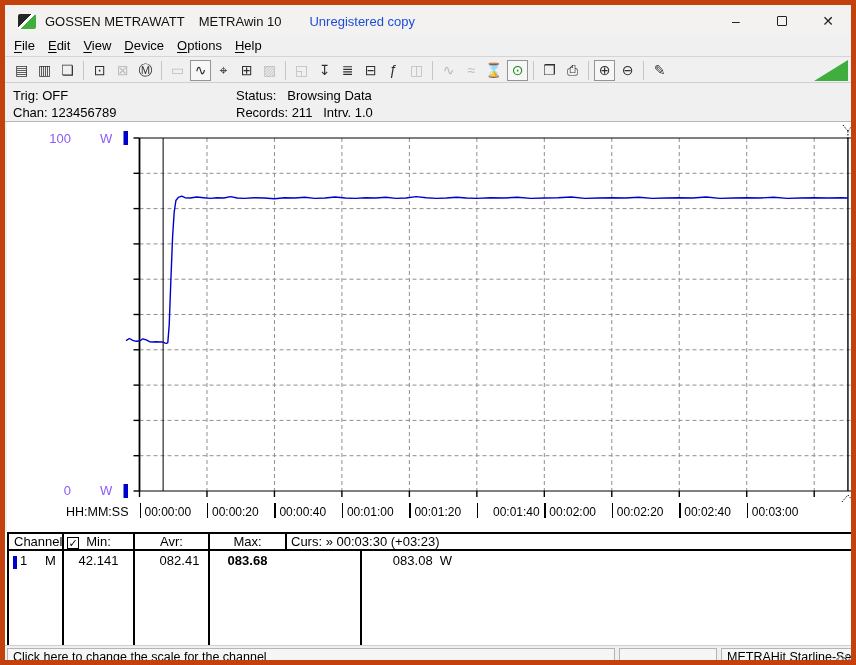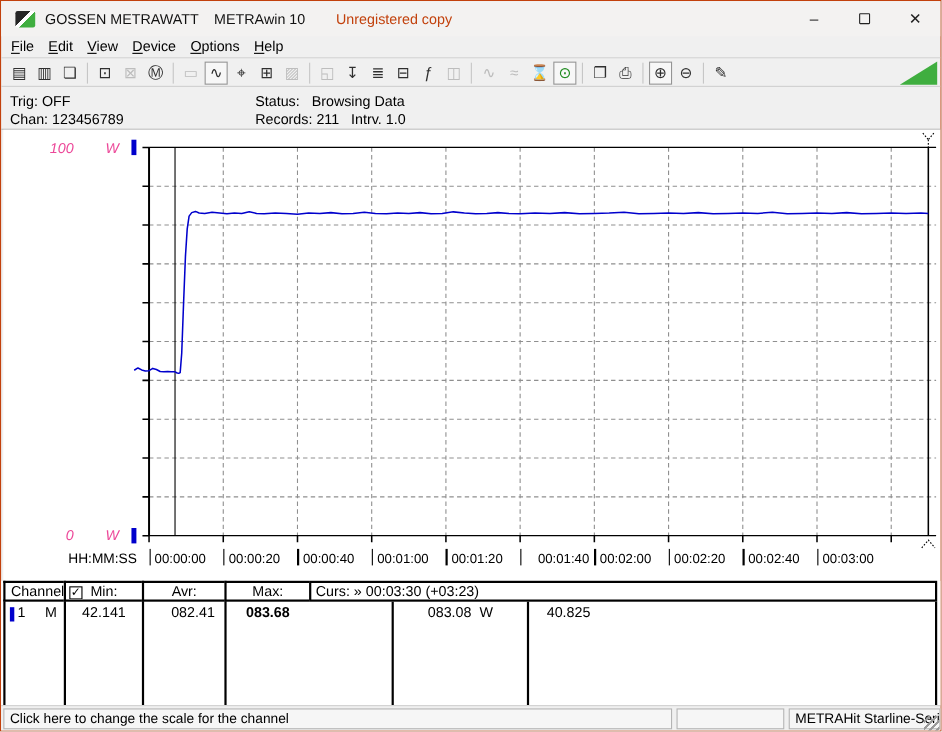--- a/index.html
+++ b/index.html
@@ -1,30 +1,30 @@
 <!DOCTYPE html>
 <html><head>
 <meta charset="utf-8">
 <style>
   * { margin:0; padding:0; box-sizing:border-box; }
   html,body { background:#d9d9d9; }
   body { font-family:"Liberation Sans", sans-serif; }
   #window{
     position:relative; width:856px; height:665px;
-    background:#f0f0f0; border:1px solid #c2410c; overflow:hidden;
+    background:#f0f0f0; border:5px solid #c2410c; overflow:hidden;
   }
   
   .titlebar{ position:absolute; left:0; top:0; width:100%; height:32px;
     background:#f3f2f1; display:flex; align-items:center; }
   .applogo{ width:18px; height:15px; margin-left:13px;
     background:linear-gradient(135deg,#262626 42%,#ffffff 42% 54%,#3fae3f 54%);
     border-radius:2px; }
   .t-brand{ margin-left:9px; font-size:13px; color:#111; }
   .t-app{ margin-left:14px; font-size:13px; color:#111; }
-  .t-note{ margin-left:28px; font-size:13px; color:#c2410c; }
+  .t-note{ margin-left:28px; font-size:13px; color:#1d4ed8; }
   .wcontrols{ margin-left:auto; display:flex; height:100%; }
   .wbtn{ width:46px; height:100%; display:flex; align-items:center; justify-content:center;
     font-size:14px; color:#222; }
   .maxbox{ width:10px; height:10px; border:1.2px solid #222; border-radius:1px; }
   
   .menubar{ position:absolute; left:0; top:32px; width:100%; height:20px;
     display:flex; align-items:flex-start; padding-left:8px; border-bottom:1px solid #d5d5d5; }
   .menuitem{ font-size:13px; color:#000; padding:1px 9px 2px 1px; margin-right:3px; }
   .menuitem u{ text-underline-offset:2px; }
   
@@ -38,21 +38,21 @@
   .tsep{ width:1px; height:19px; background:#c6c6c6; margin:0 5px 0 3px; }
   .corner-tri{ margin-left:auto; margin-right:3px; width:0; height:0;
     border-left:34px solid transparent; border-bottom:21px solid #3fae3f; }
   
   .statusstrip{ position:absolute; left:0; top:79px; width:100%; height:38px;
     border-bottom:1px solid #b9b9b9; font-size:13px; color:#000; }
   .statusstrip .line{ position:absolute; white-space:pre; }
   
   .chart{ position:absolute; left:2px; top:117px; width:852px; height:410px; background:#fff; }
   .chart svg{ position:absolute; left:0; top:0; }
-  .axlabel{ position:absolute; font-size:13px; color:#ec4899;font-style:italic; }
+  .axlabel{ position:absolute; font-size:13px; color:#8b5cf6; }
   .ylab{ width:28px; text-align:right; }
   .xlabels{ position:absolute; left:0; top:0; width:100%; height:100%; }
   .xtick{ position:absolute; width:1.5px; height:15px; background:#000; top:381px; }
   .xlab{ position:absolute; top:383px; font-size:12px; color:#000; }
   .xcaption{ position:absolute; left:59px; top:383px; font-size:12.5px; color:#000; }
   
   .ctable{ position:absolute; left:0; top:527px; width:856px; height:113px; background:#fff; }
   .ct-cell{ position:absolute; font-size:13px; color:#000; overflow:hidden; }
   .bL{ border-left:2px solid #000; } .bR{ border-right:2px solid #000; }
   .bT{ border-top:2px solid #000; } .bB{ border-bottom:2px solid #000; }
@@ -247,21 +247,20 @@
       <span class="chmark" style="background: rgb(0, 0, 204);"></span>
       <span style="position:absolute; left:11px; top:2px;">1</span>
       <span style="position:absolute; left:36px; top:2px;">M</span>
     </div>
     <div class="ct-cell bodyc bL cen" style="left:57px; width:71px;">42.141</div>
     <div class="ct-cell bodyc bL cen" style="left:128px; width:91px;">082.41</div>
     <div class="ct-cell bodyc bL cen" style="left:203px; width:77px;font-weight:bold;">083.68</div>
     <div class="ct-cell bodyc bL cen" style="left:355px; width:123px;">
       <span>083.08</span>&nbsp;&nbsp;<span>W</span>
     </div>
-    <div class="ct-cell bodyc bL bR" style="left:478px; width:373px; padding-left:16px;">40.825</div>
   </div>
 
 
   <div class="statusbar">
     <div class="sb-seg" style="left:2px; width:608px;">Click here to change the scale for the channel</div>
     <div class="sb-seg" style="left:614px; width:98px;"></div>
     <div class="sb-seg" style="left:716px; width:138px;">METRAHit Starline-Seri</div>
     <div class="grip"></div>
   </div>
 

